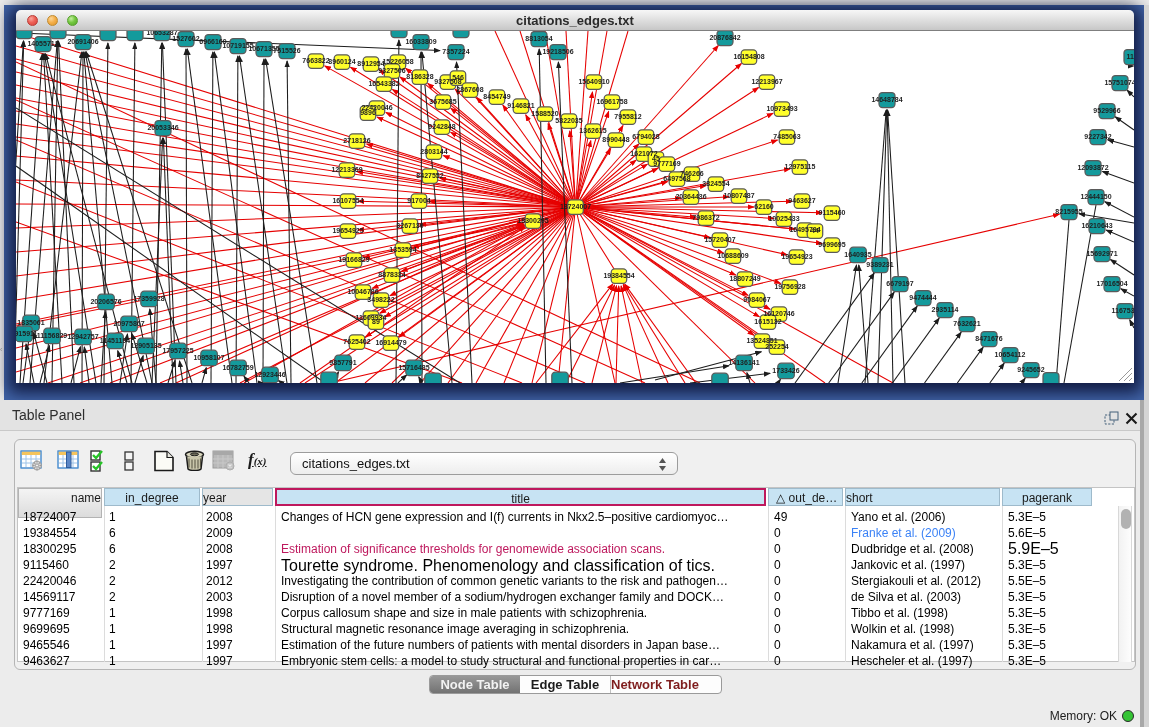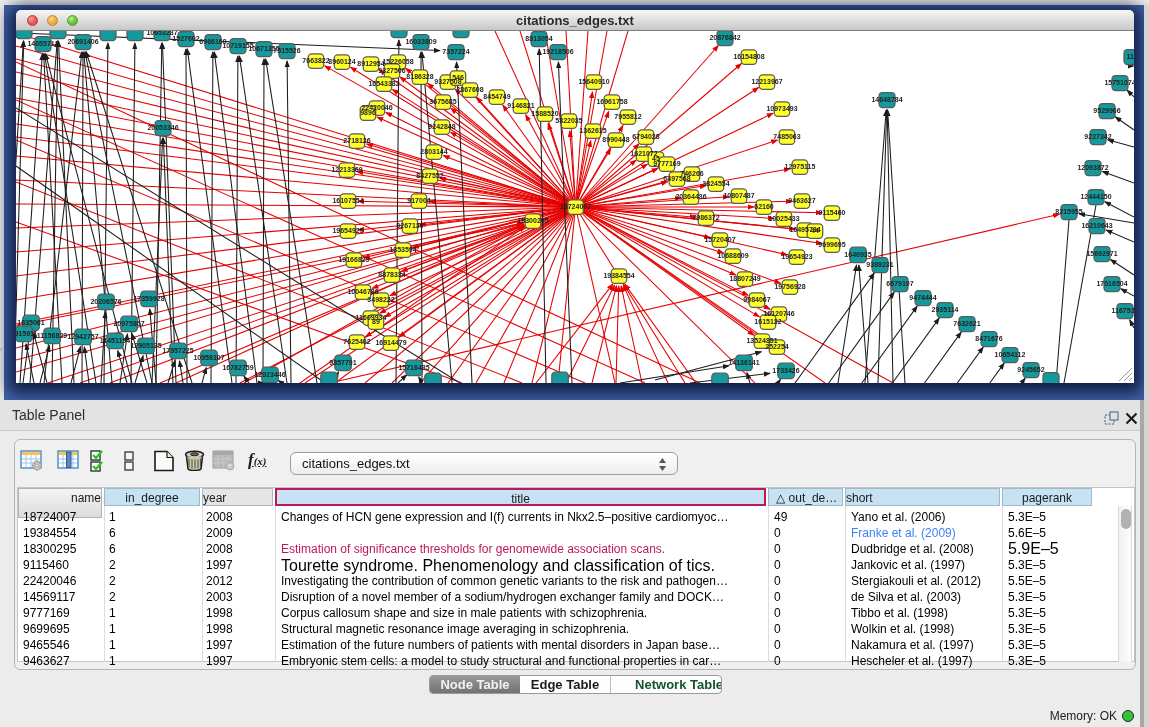--- a/index.html
+++ b/index.html
@@ -702,21 +702,21 @@
     <div class="abs" style="left:1.5px;top:3px;width:10px;height:20px;border-radius:5px;background:#b2b2b2;"></div>
   </div>
 </div>
 
 <div class="abs" style="left:429px;top:675px;width:293px;height:19px;border:1px solid #9a9a9a;
      border-radius:4px;background:#fdfdfd;overflow:hidden;font-size:13px;font-weight:bold;">
   <div class="abs" style="left:0;top:0;width:90px;height:19px;background:linear-gradient(#989898,#6e6e6e);
        color:#f2f2f2;text-align:center;line-height:18px;">Node Table</div>
   <div class="abs" style="left:90px;top:0;width:91px;height:19px;color:#1c1c1c;text-align:center;
        line-height:18px;border-right:1px solid #c0c0c0;">Edge Table</div>
-  <div class="abs" style="left:181px;top:0;width:112px;height:19px;color:#14532d;text-align:right;
+  <div class="abs" style="left:181px;top:0;width:112px;height:19px;color:#7f1d1d;text-align:left;
        line-height:18px;">Network Table</div>
 </div>
 
 <div class="abs" style="left:1000px;top:709px;width:117px;text-align:right;font-size:12px;color:#1c1c1c;">Memory: OK</div>
 <div class="abs" style="left:1122px;top:710px;width:12px;height:12px;border-radius:50%;
      background:#35c435;border:1.4px solid #2a2a2a;"></div>
 
 <div class="abs" style="left:1144px;top:5px;width:5px;height:722px;background:#d4d4d4;"></div>
 <div class="abs" style="left:1140px;top:400px;width:4px;height:327px;background:#a8a8a8;"></div>
 

